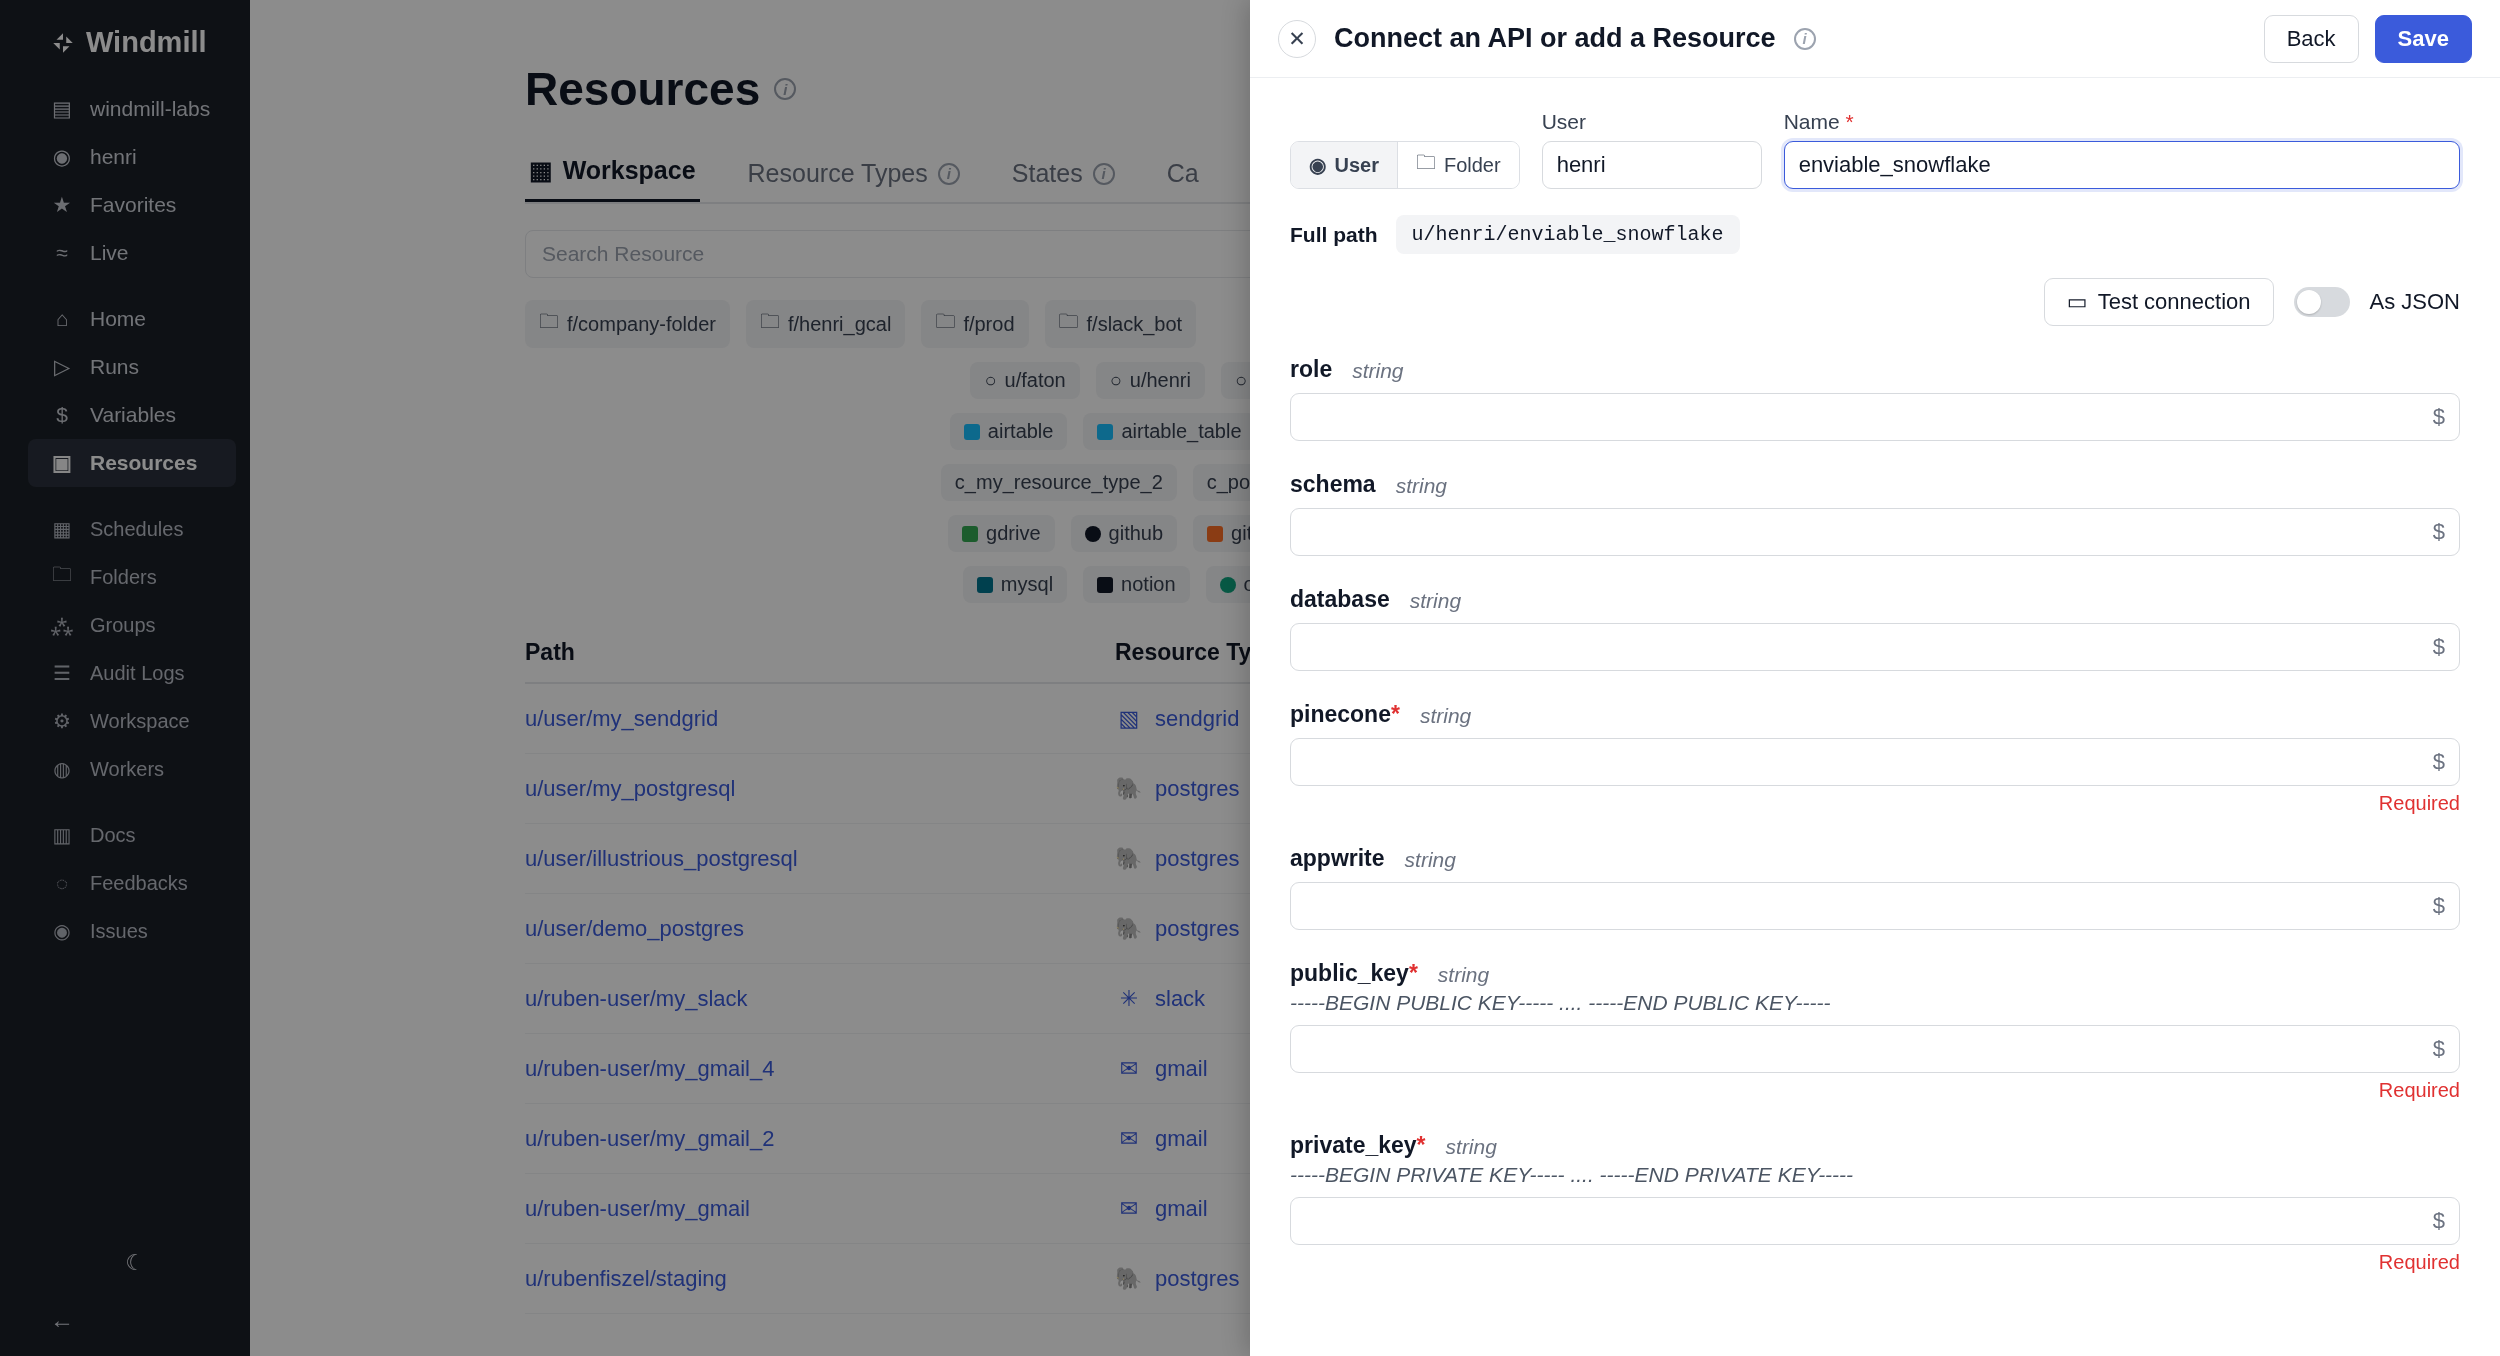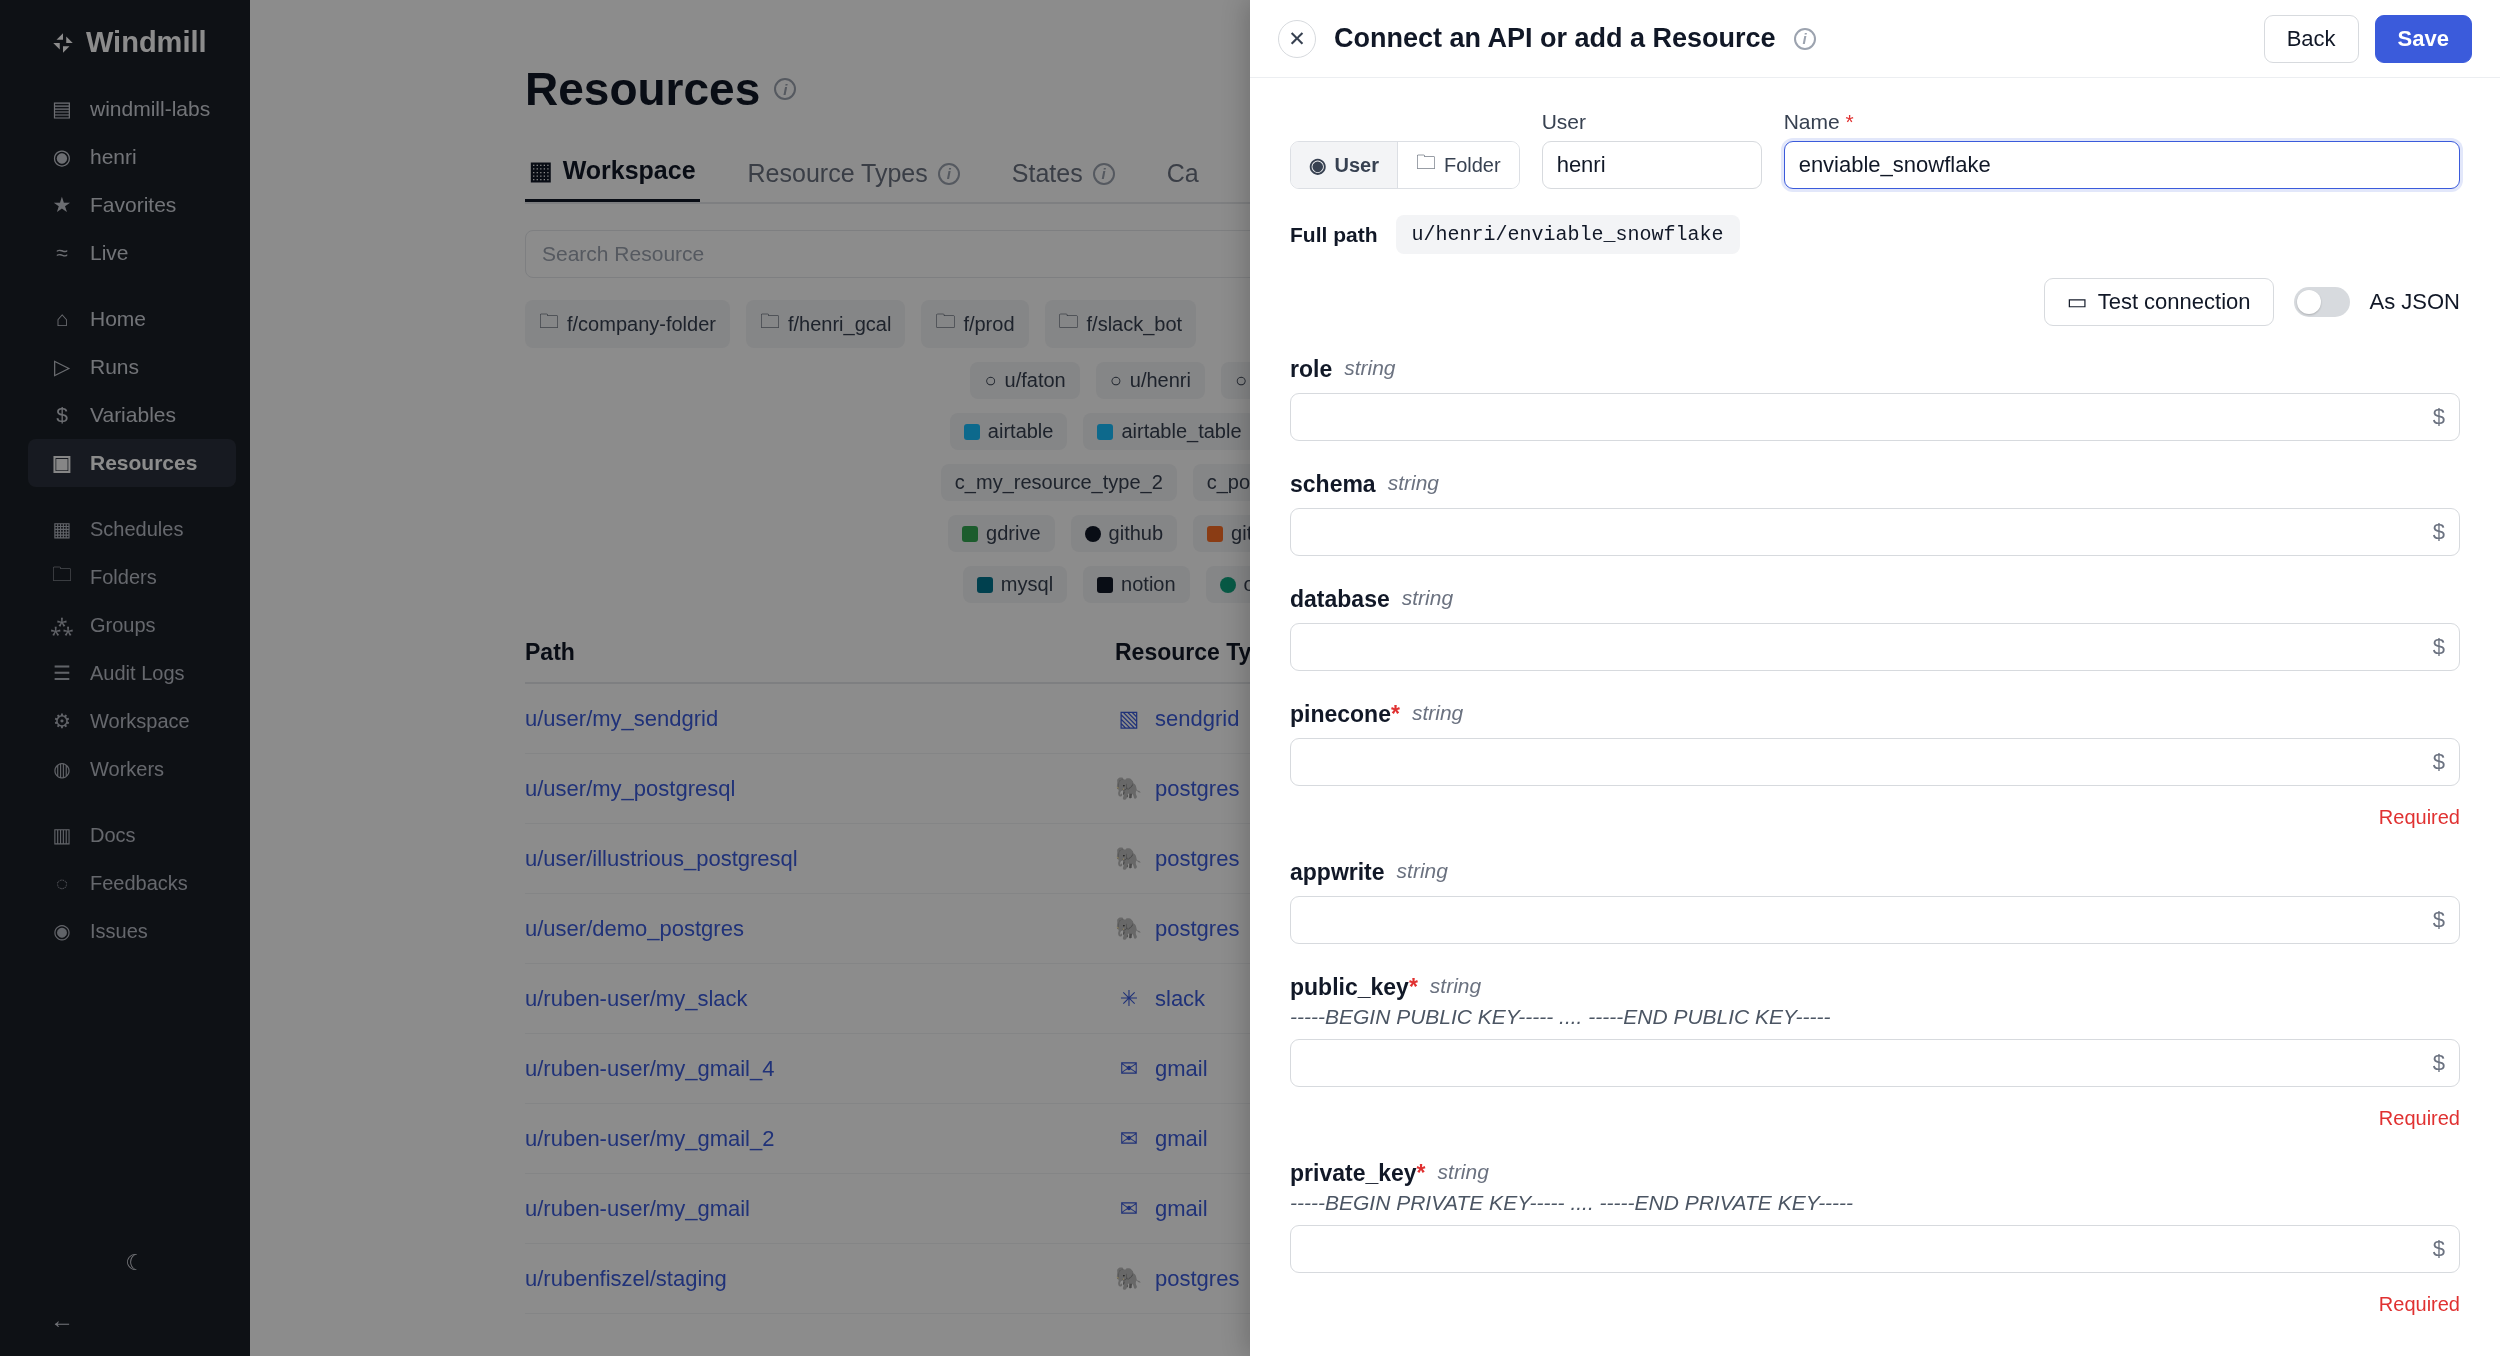--- a/index.html
+++ b/index.html
@@ -160,34 +160,34 @@
   .toggle {
     width: 56px; height: 30px; border-radius: 15px; background: #d7dade; position: relative;
   }
   .toggle .knob {
     position: absolute; top: 3px; left: 3px; width: 24px; height: 24px;
     background: #fff; border-radius: 50%; box-shadow: 0 1px 2px rgba(0,0,0,.2);
   }
   .asjson { font-size: 22px; color: #111827; }
 
   .prop { margin-top: 30px; }
-  .prop-head { display: flex; align-items: flex-start; gap: 12px; }
+  .prop-head { display: flex; align-items: flex-end; gap: 20px; }
   .prop-name { font-size: 23px; font-weight: 700; color: #111827; }
   .prop-type { font-size: 21px; font-style: italic; color: #6b7280; }
   .prop-desc {
     font-size: 21px; font-style: italic; color: #4b5563; margin-top: 4px;
     font-family: "Liberation Sans", sans-serif;
   }
   .prop-input {
     margin-top: 10px; height: 48px; border: 1.5px solid #d7dade; border-radius: 9px;
     display: flex; align-items: center; justify-content: flex-end; padding-right: 14px;
     background: #fff;
   }
   .dollar { color: #6b7280; font-size: 22px; }
-  .err { color: #e03131; font-size: 20px; text-align: right; margin-top: 20px; }
+  .err { color: #e03131; font-size: 20px; text-align: right; margin-top: 6px; }
 </style>
 </head>
 <body>
 
 <div id="main">
   <div class="page-title">
     <span>Resources</span>
     <span class="info-ic">i</span>
   </div>
 

